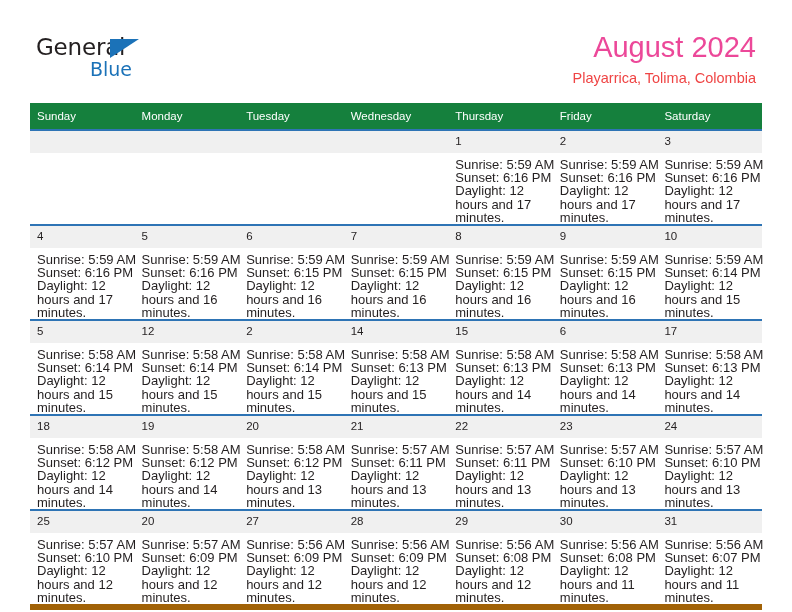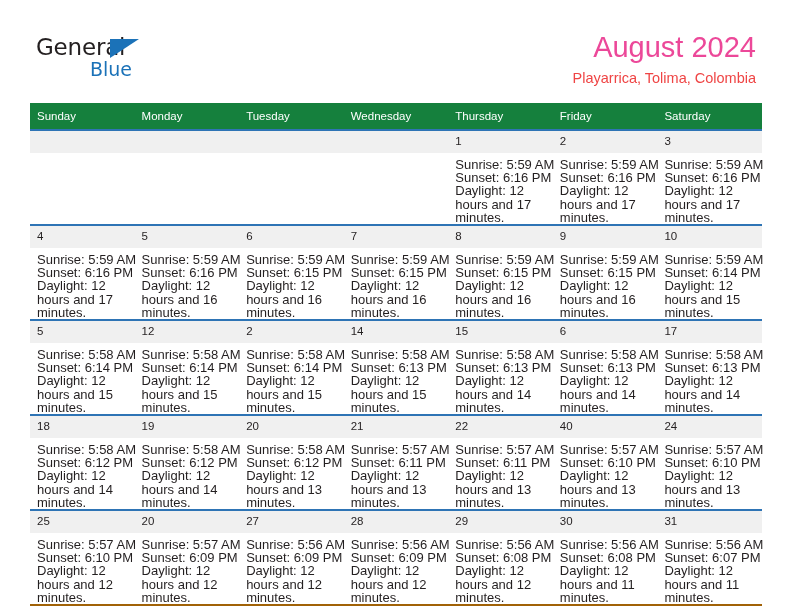--- a/index.html
+++ b/index.html
@@ -114,21 +114,21 @@
   }
 
   .week-row td {
     vertical-align: top;
     padding: 0;
     border-top: 2px solid #2e74b5;
     height: 86px;
     box-sizing: border-box;
   }
   .week-row.last td {
-    border-bottom: 2px solid #a16207;
+    border-bottom: 6px solid #a16207;
   }
 
   .cell-inner {
     height: 100%;
     box-sizing: border-box;
   }
 
   .daynum {
     background: #f0f0f0;
     font-size: 11.5px;
@@ -429,21 +429,21 @@
               <div class="daynum">22</div>
               <div class="details">
                 <div>Sunrise: 5:57 AM</div>
                 <div>Sunset: 6:11 PM</div>
                 <div class="daylight-line">Daylight: 12 hours and 13 minutes.</div>
               </div>
             </div>
           </td>
           <td class="cell">
             <div class="cell-inner">
-              <div class="daynum">40</div>
+              <div class="daynum">23</div>
               <div class="details">
                 <div>Sunrise: 5:57 AM</div>
                 <div>Sunset: 6:10 PM</div>
                 <div class="daylight-line">Daylight: 12 hours and 13 minutes.</div>
               </div>
             </div>
           </td>
           <td class="cell">
             <div class="cell-inner">
               <div class="daynum">24</div>

